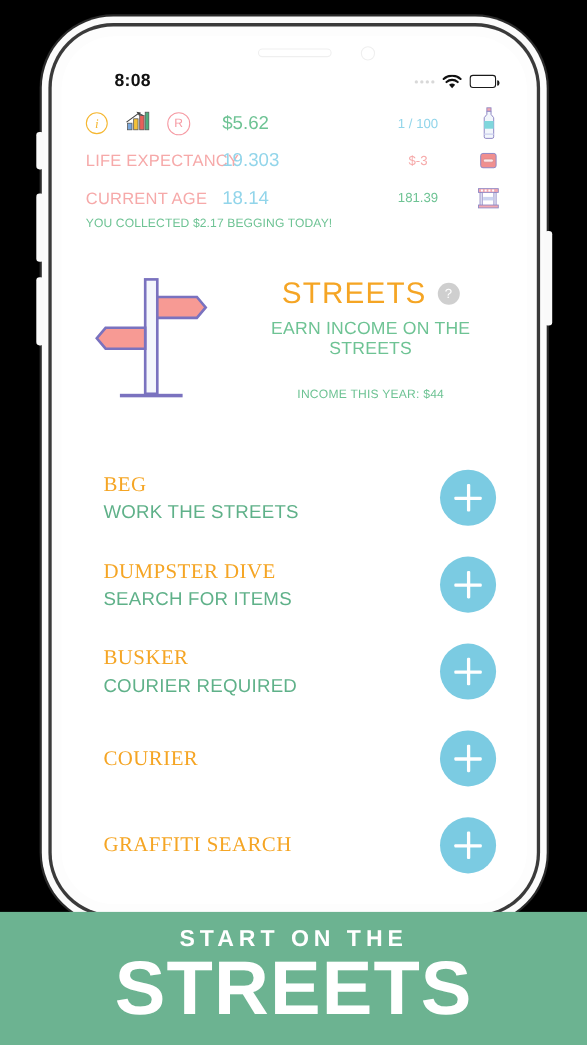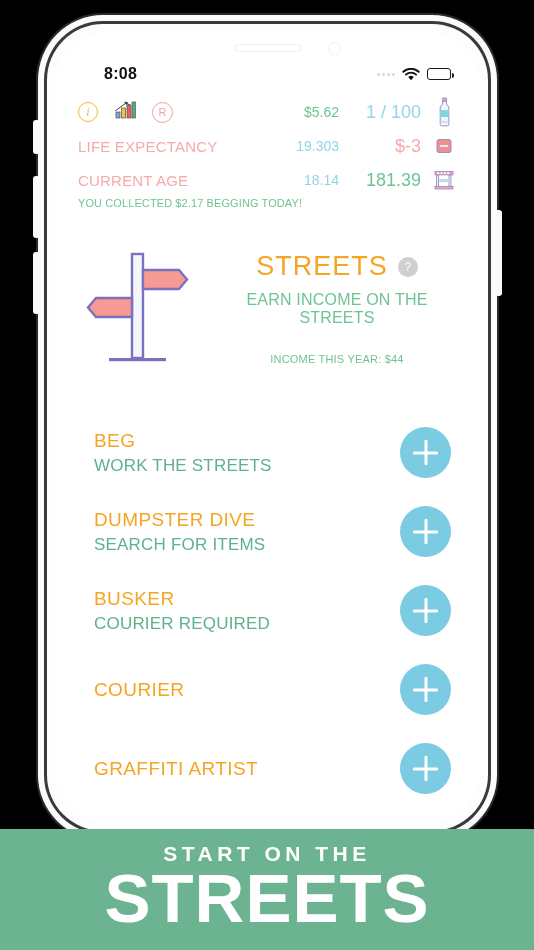--- a/index.html
+++ b/index.html
@@ -45,22 +45,22 @@
             border-radius:3px; padding:1.5px; }
   .battery .lvl{ width:100%; height:100%; background:#1a1a1a; border-radius:1px; }
   .battery:after{ content:""; position:absolute; right:-3.5px; top:3.5px;
                   width:2px; height:5px; background:#1a1a1a; border-radius:0 2px 2px 0; }
 
   
   .stats{ position:absolute; left:0; top:62px; width:100%; padding:0 22px; }
   .stat-row{ display:flex; align-items:center; height:34px; }
   .stat-icons{ width:124px; display:flex; align-items:center; gap:16px; }
   .stat-label{ width:124px; font-size:15px; color:#f6a9a9; letter-spacing:.2px; white-space:nowrap; }
-  .stat-mid{ flex:1; text-align:right; font-size:14px; }
-  .stat-right{ width:92px; text-align:right; font-size:18px; padding-right:10px; }
+  .stat-mid{ flex:1; text-align:left; font-size:17px; }
+  .stat-right{ width:92px; text-align:center; font-size:12px; padding-right:10px; }
   .stat-icon-slot{ width:26px; display:flex; justify-content:center; align-items:center; }
   .c-green{ color:#6ec394; }
   .c-blue { color:#92d5ea; }
   .c-pink { color:#f6a9a9; }
 
   .ico-info{ width:20px; height:20px; border:1.6px solid #f5b731; border-radius:50%;
              color:#f5b731; font-size:12px; font-style:italic; font-family:"Liberation Serif", serif;
              display:flex; align-items:center; justify-content:center; }
   .ico-r{ width:21px; height:21px; border:1.6px solid #f69ba4; border-radius:50%;
           color:#f69ba4; font-size:11px; display:flex; align-items:center; justify-content:center; }
@@ -77,21 +77,21 @@
   .title-main .t{ font-size:27px; color:#f5a524; letter-spacing:1px; }
   .help-badge{ width:20px; height:20px; border-radius:50%; background:#cfcfcf; color:#fff;
                font-size:12px; display:flex; align-items:center; justify-content:center; }
   .subtitle{ margin-top:9px; font-size:16px; color:#6ec394; letter-spacing:.2px; }
   .income{ margin-top:26px; font-size:11px; color:#6ec394; letter-spacing:.2px; }
 
   
   .jobs{ position:absolute; left:0; top:380px; width:100%; padding:0 28px 0 38px; }
   .job-row{ display:flex; align-items:center; height:79px; }
   .job-info{ flex:1; }
-  .job-title{ font-size:19px; color:#f5a524; letter-spacing:.4px; }
+  .job-title{ font-size:19px; color:#f5a524; letter-spacing:.4px;font-family:Liberation Serif, serif; }
   .job-sub{ margin-top:4px; font-size:17px; color:#5fb189; letter-spacing:.2px; }
   .job-add{ width:51px; height:51px; border-radius:50%; background:#7bcbe2;
             position:relative; flex:0 0 51px; }
   .job-add:before,.job-add:after{ content:""; position:absolute; background:#fff; border-radius:1px; }
   .job-add:before{ left:50%; top:13px; width:3px; height:25px; transform:translateX(-50%); }
   .job-add:after { top:50%; left:13px; height:3px; width:25px; transform:translateY(-50%); }
 
   
   .banner{ position:absolute; left:0; bottom:0; width:534px; height:121px;
            background:#6cb391; color:#fff; text-align:center; }
@@ -248,21 +248,21 @@
 
         <div class="job-row">
           <div class="job-info">
             <div class="job-title">COURIER</div>
           </div>
           <div class="job-add"></div>
         </div>
 
         <div class="job-row">
           <div class="job-info">
-            <div class="job-title">GRAFFITI ARTIST</div>
+            <div class="job-title">GRAFFITI SEARCH</div>
           </div>
           <div class="job-add"></div>
         </div>
 
       </div>
 
     </div>
   </div>
 
   <div class="banner">

